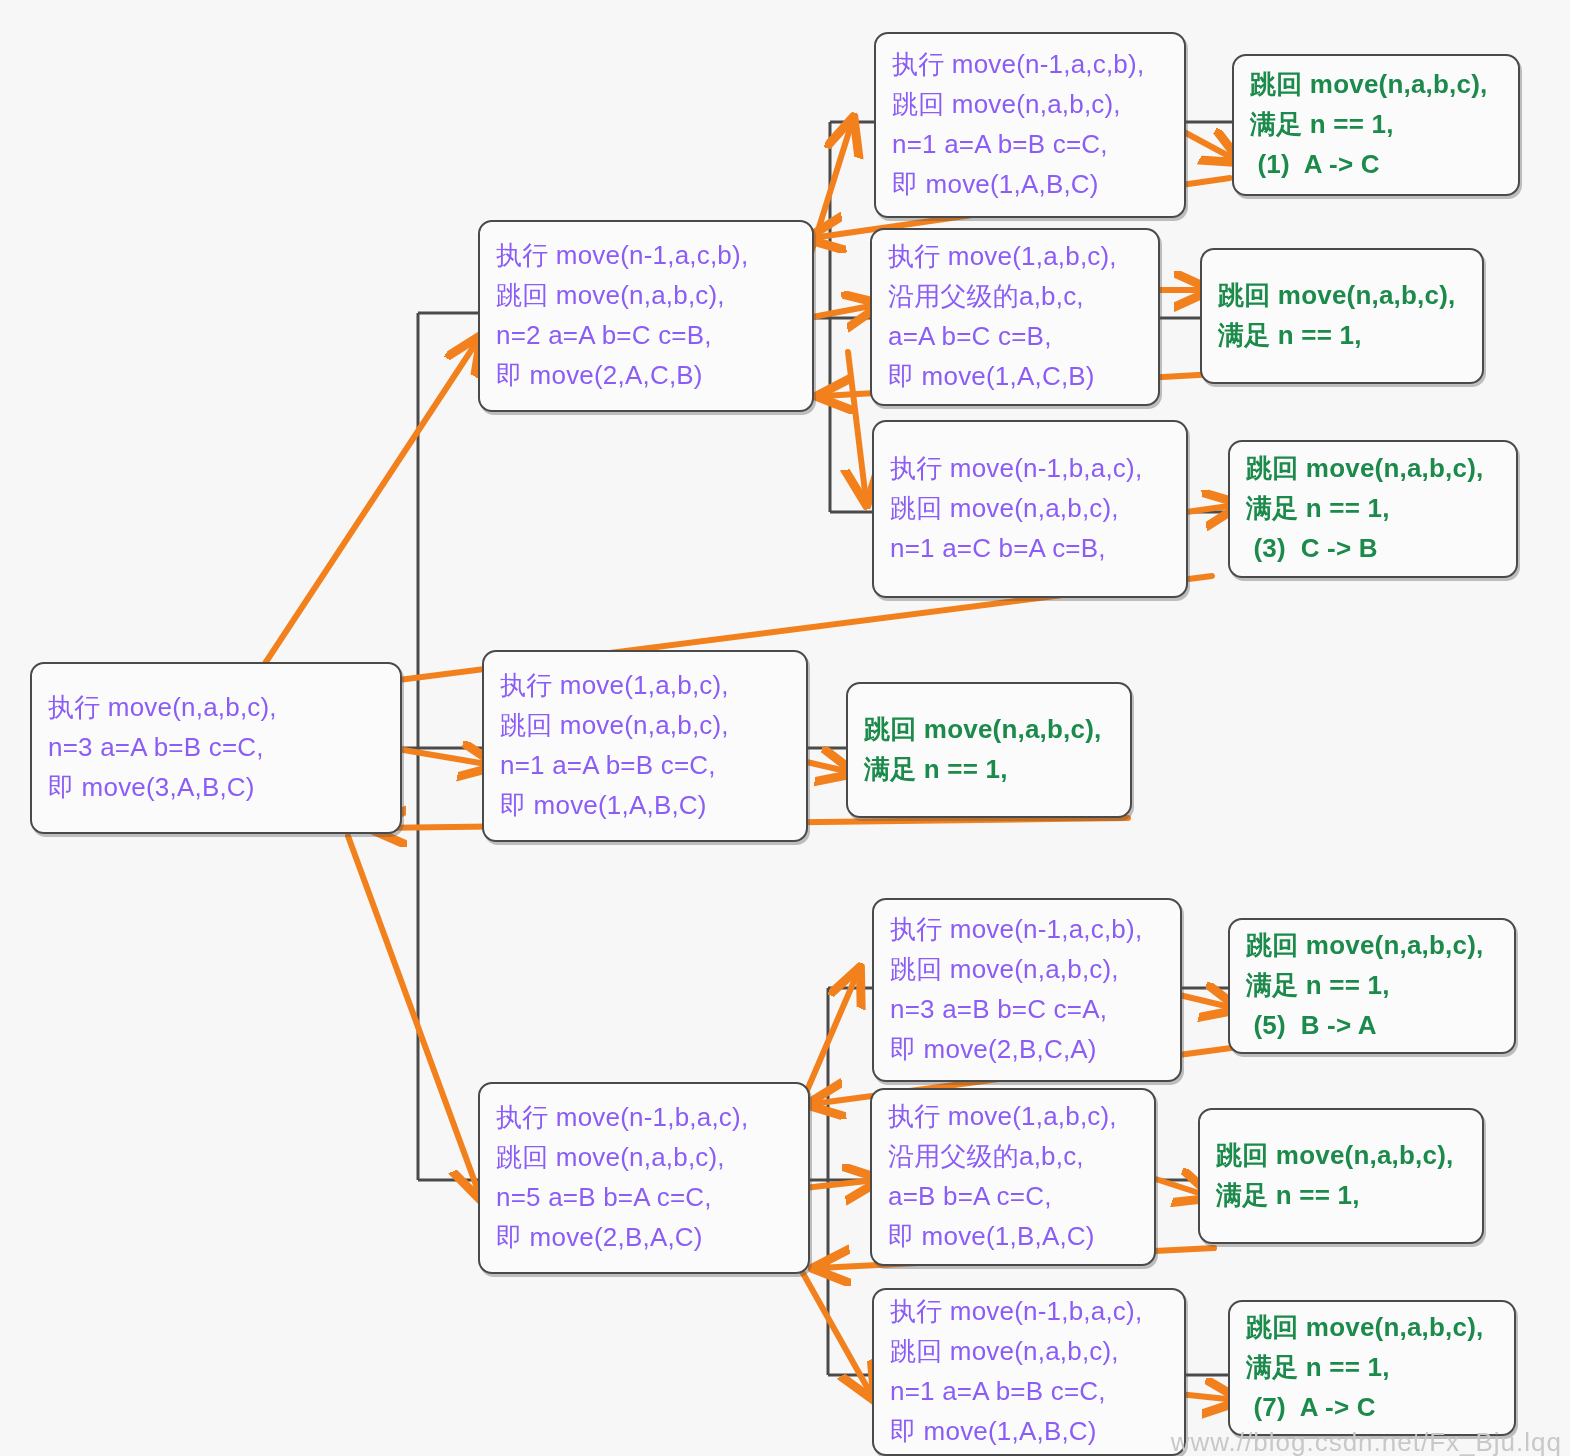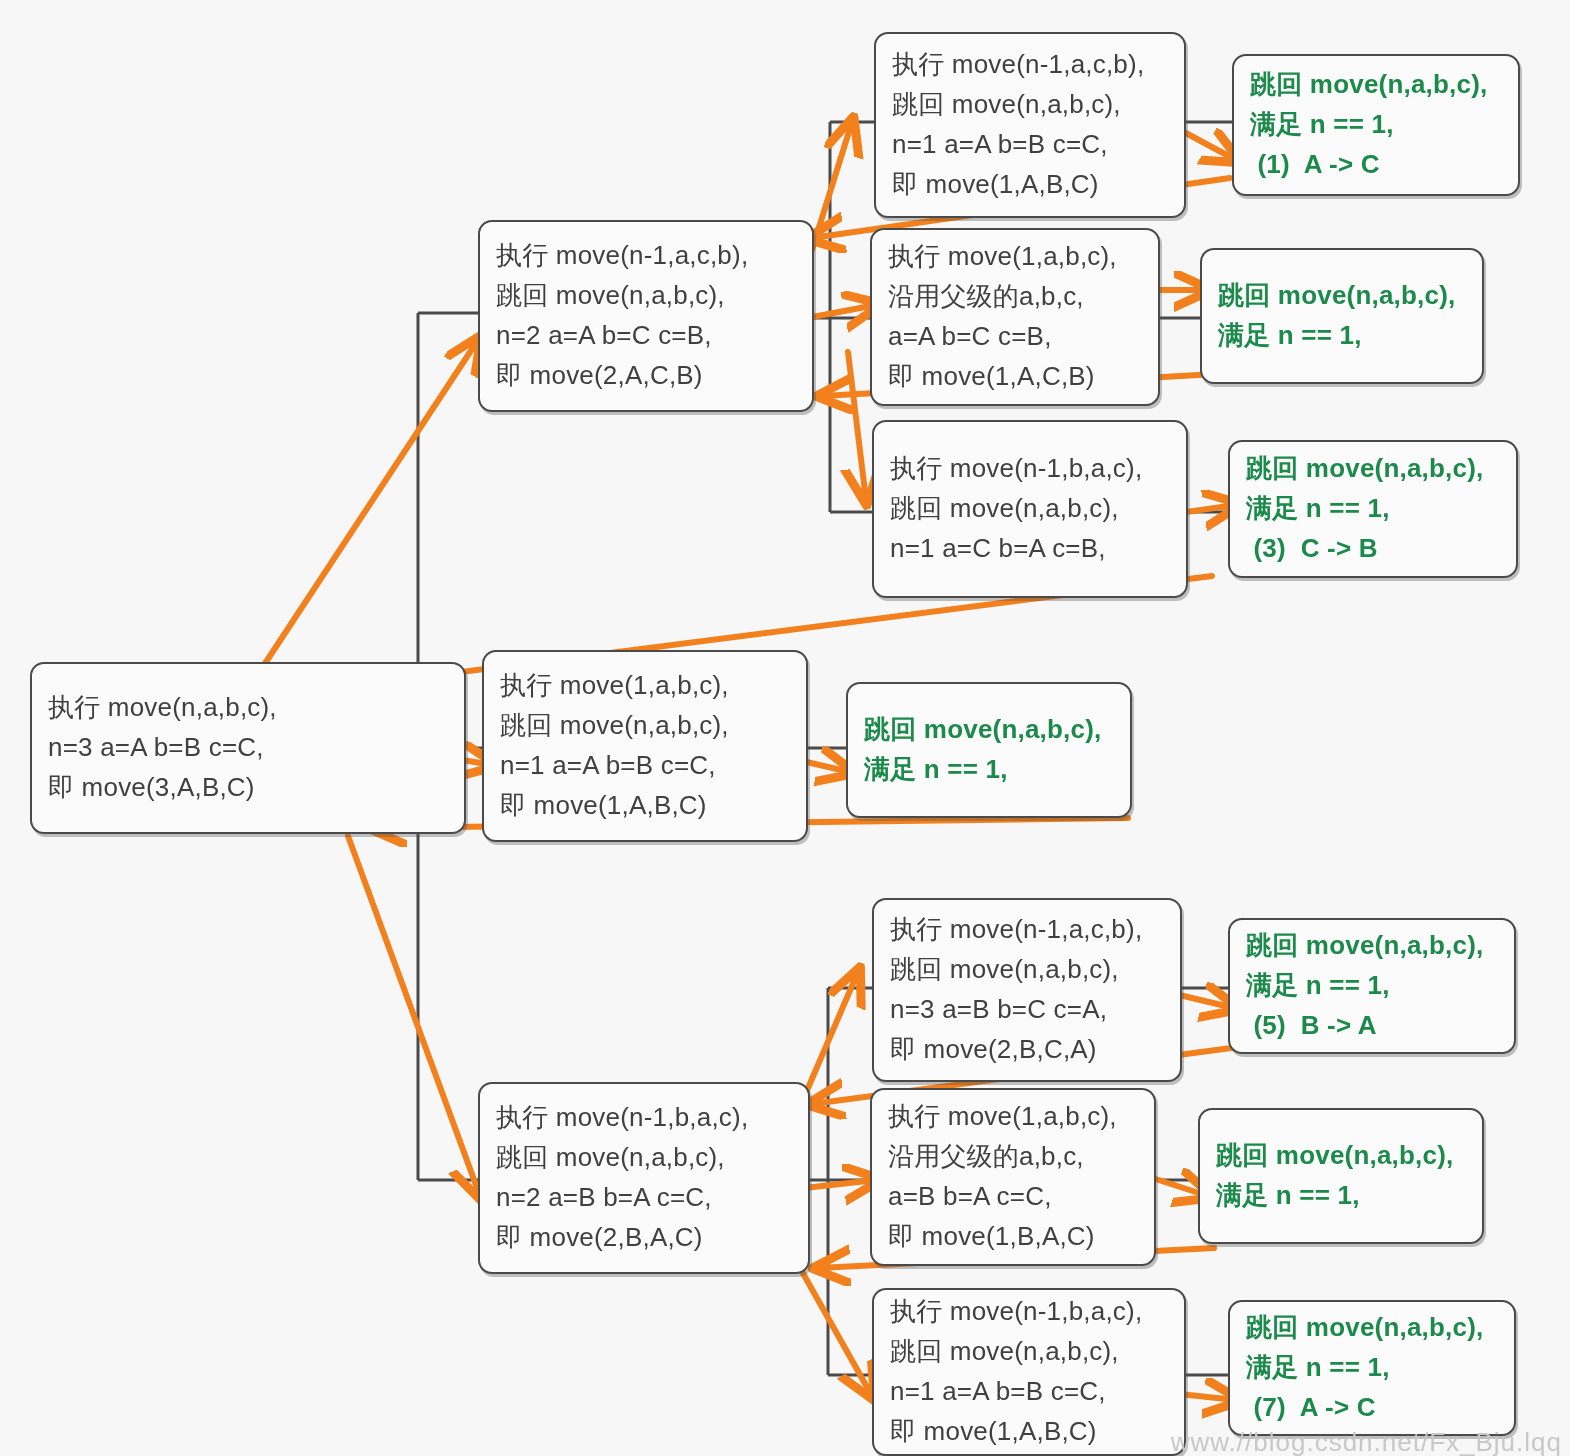--- a/index.html
+++ b/index.html
@@ -17,21 +17,21 @@
     border:2.5px solid #4a4a4a;
     border-radius:14px;
     box-sizing:border-box;
     box-shadow:2px 3px 0 rgba(80,80,80,.35);
     padding:10px 14px 12px 16px;
     display:flex;flex-direction:column;justify-content:center;
   }
   .node .line{
     font-size:26px;
     line-height:40px;
-    color:#404040;
+    color:#8b5cf6;
     white-space:pre;
     letter-spacing:0.2px;
   }
   .node.green .line{color:#1b8a4b;font-weight:bold;}
   .node.green{border-color:#4a4a4a;}
   .watermark{
     position:absolute;
     right:8px;bottom:-2px;
     font-size:26px;
     color:#c8c8c8;
@@ -125,21 +125,21 @@
       <path d="M1128,1170 L1208,1196"></path>
 
       <path d="M1160,1392 L1236,1400"></path>
 
       <path d="M1246,1046 L812,1104"></path>
 
       <path d="M1214,1248 L818,1268"></path>
     </g>
   </svg>
 
-  <div class="node" style="left:30px;top:662px;width:436px;height:172px;">
+  <div class="node" style="left:30px;top:662px;width:372px;height:172px;">
     <div class="line">执行 move(n,a,b,c),</div>
     <div class="line">n=3 a=A b=B c=C,</div>
     <div class="line">即 move(3,A,B,C)</div>
   </div>
 
   <div class="node" style="left:478px;top:220px;width:336px;height:192px;">
     <div class="line">执行 move(n-1,a,c,b),</div>
     <div class="line">跳回 move(n,a,b,c),</div>
     <div class="line">n=2 a=A b=C c=B,</div>
     <div class="line">即 move(2,A,C,B)</div>
@@ -148,21 +148,21 @@
   <div class="node" style="left:482px;top:650px;width:326px;height:192px;">
     <div class="line">执行 move(1,a,b,c),</div>
     <div class="line">跳回 move(n,a,b,c),</div>
     <div class="line">n=1 a=A b=B c=C,</div>
     <div class="line">即 move(1,A,B,C)</div>
   </div>
 
   <div class="node" style="left:478px;top:1082px;width:332px;height:192px;">
     <div class="line">执行 move(n-1,b,a,c),</div>
     <div class="line">跳回 move(n,a,b,c),</div>
-    <div class="line">n=2 a=B b=A c=C,</div>
+    <div class="line">n=5 a=B b=A c=C,</div>
     <div class="line">即 move(2,B,A,C)</div>
   </div>
 
   <div class="node" style="left:874px;top:32px;width:312px;height:186px;">
     <div class="line">执行 move(n-1,a,c,b),</div>
     <div class="line">跳回 move(n,a,b,c),</div>
     <div class="line">n=1 a=A b=B c=C,</div>
     <div class="line">即 move(1,A,B,C)</div>
   </div>
 

